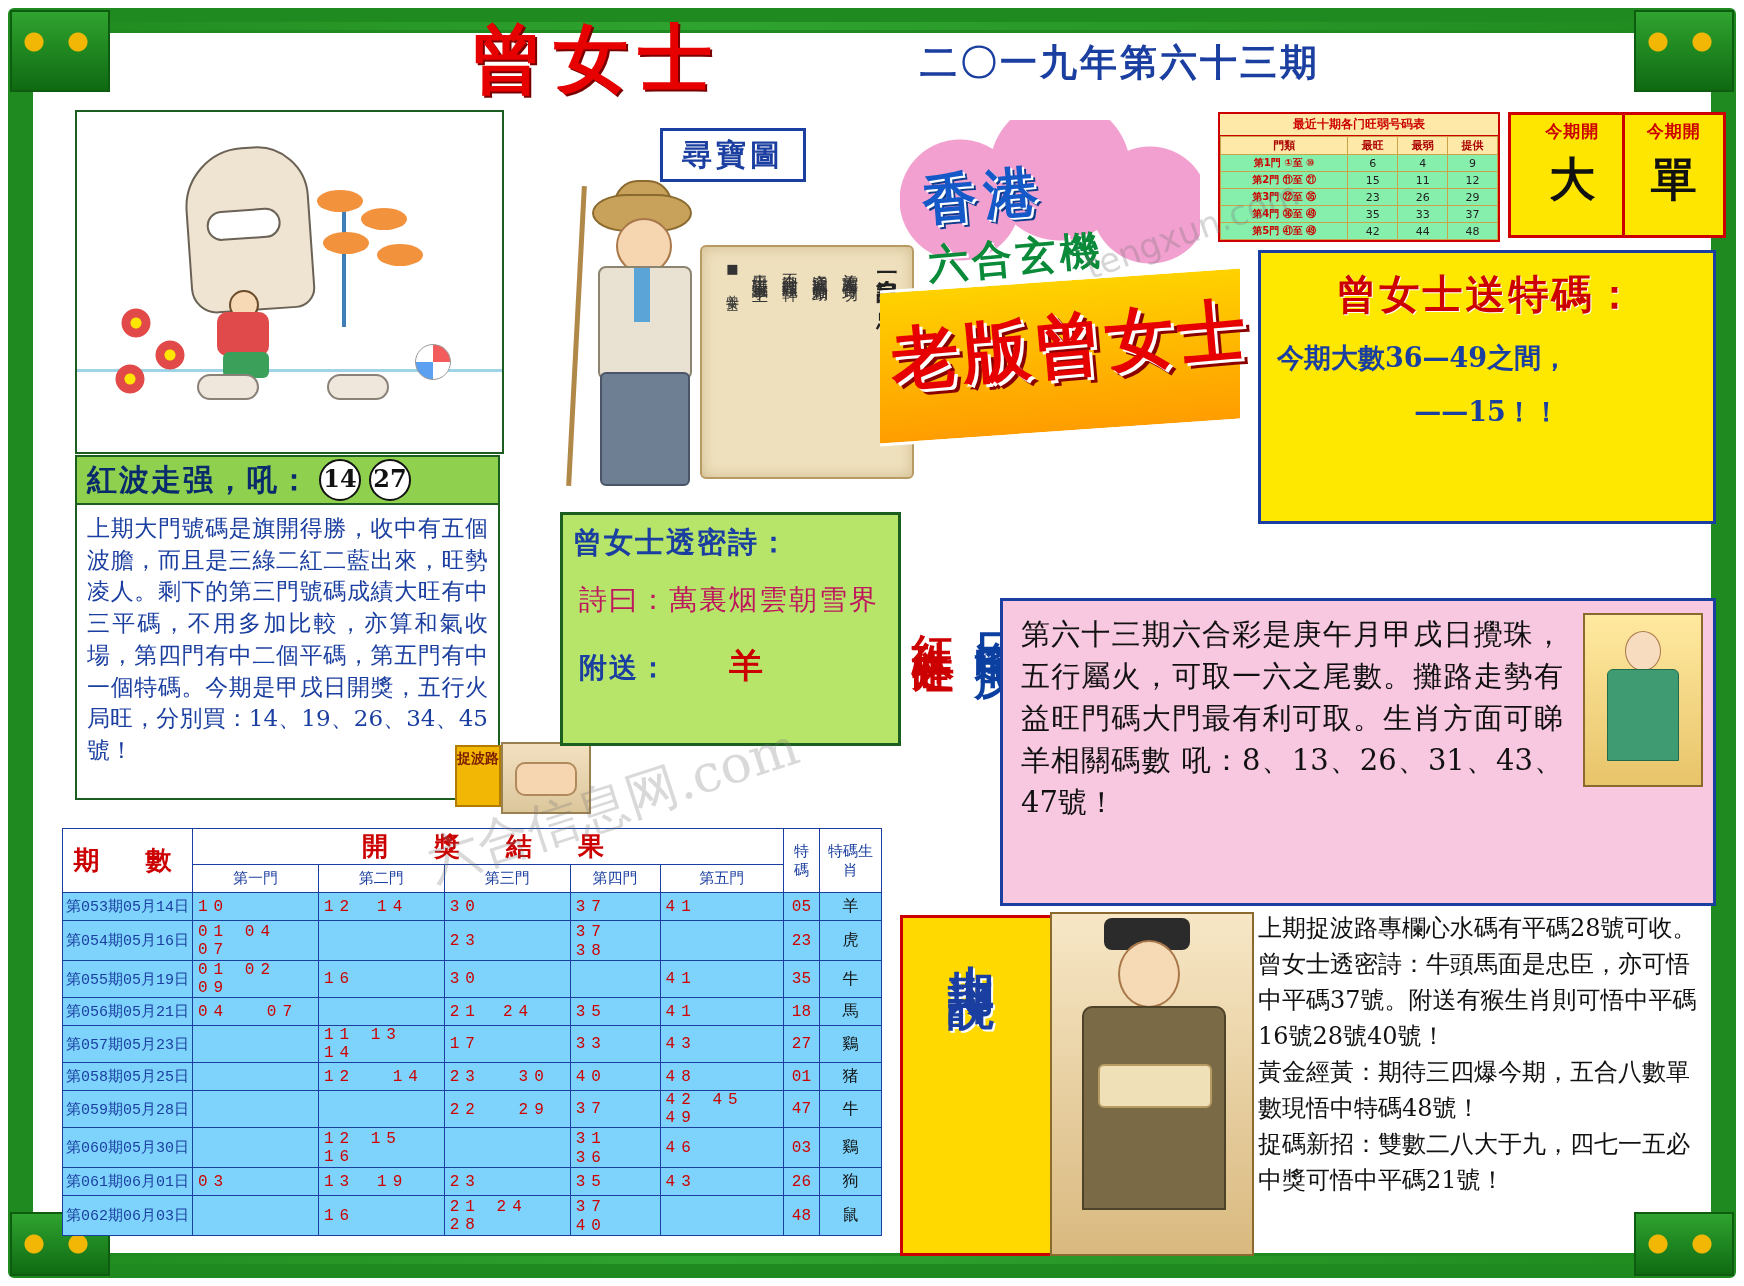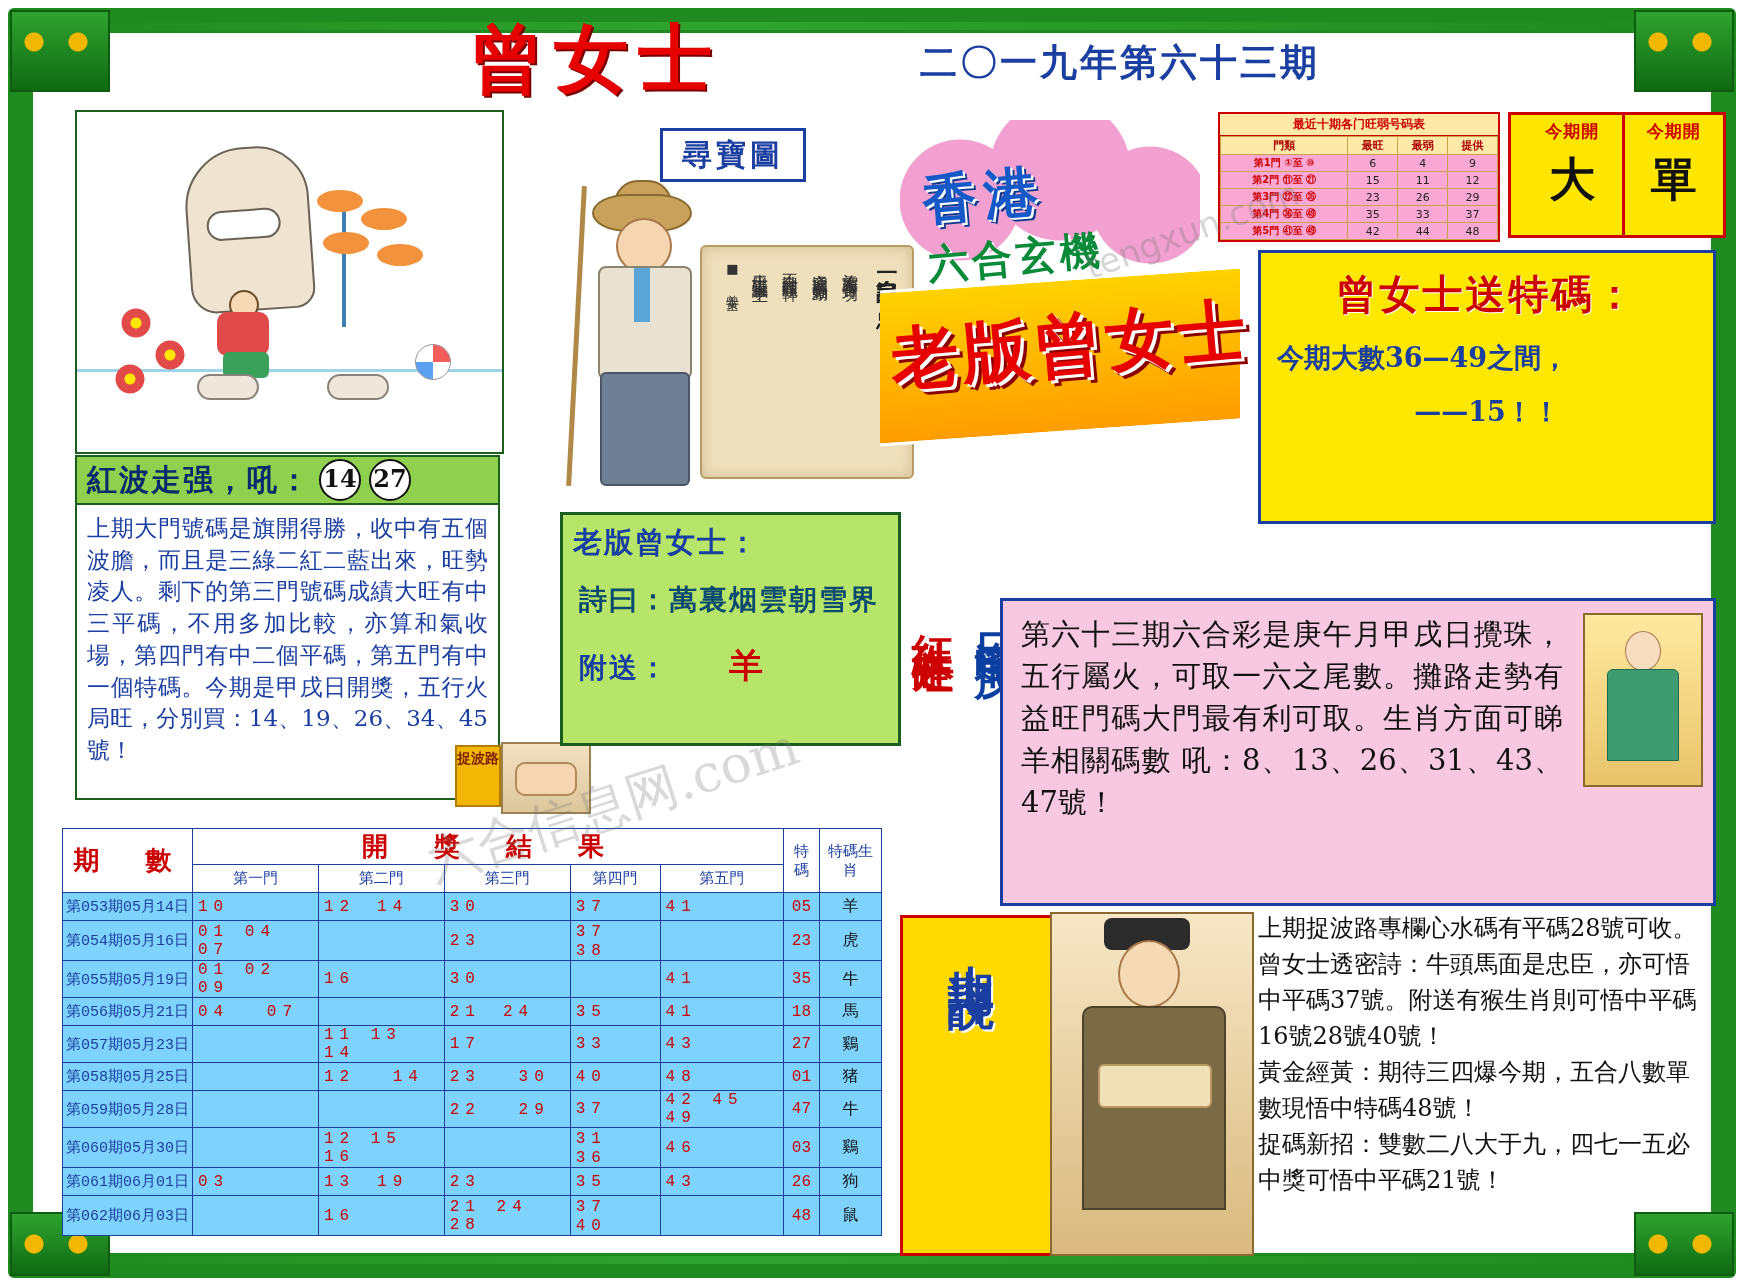--- a/index.html
+++ b/index.html
@@ -150,21 +150,21 @@
     position:absolute;left:10px;top:180px;width:360px;
     font-family:"DejaVu Serif","Liberation Serif",serif;
     font-size:68px;font-weight:bold;color:#e60000;letter-spacing:4px;
     text-shadow:3px 3px 0 #fff,6px 6px 0 #8a0000;
     transform:rotate(-5deg);
   }
 
   
   .tbl-weak{
     position:absolute;left:1218px;top:112px;width:278px;
-    border:2px solid #c00;background:#f9a8d4;
+    border:2px solid #c00;background:#86efac;
     font-size:11px;color:#222;border-collapse:collapse;
   }
   .tbl-weak .cap{
     background:#ffe9a8;color:#c00;font-weight:bold;text-align:center;
     font-size:12px;padding:2px 0;border-bottom:1px solid #c00;
   }
   .tbl-weak table{width:100%;border-collapse:collapse;}
   .tbl-weak th,.tbl-weak td{border:1px solid #c9a24a;text-align:center;padding:1px 2px;font-size:11px;}
   .tbl-weak th{background:#ffe9a8;color:#a00;}
   .tbl-weak td.lbl{color:#c00;font-weight:bold;white-space:nowrap;font-size:10px;}
@@ -236,22 +236,22 @@
   
   .poem{
     position:absolute;left:560px;top:512px;width:335px;height:228px;
     background:#b7e56a;border:3px solid #1b5e20;
   }
   .poem .h{
     font-family:"DejaVu Serif","Liberation Serif",serif;font-weight:bold;
     font-size:29px;color:#1b3fa0;padding:8px 0 0 10px;letter-spacing:2px;
   }
   .poem .l{
-    font-family:"DejaVu Serif","Liberation Serif",serif;font-weight:bold;
-    font-size:28px;color:#0c4a6e;padding:18px 0 0 16px;letter-spacing:2px;
+    font-family:"DejaVu Serif","Liberation Serif",serif;font-weight:normal;
+    font-size:28px;color:#be185d;padding:18px 0 0 16px;letter-spacing:2px;
   }
   .poem .g{
     font-family:"DejaVu Serif","Liberation Serif",serif;font-weight:bold;
     font-size:28px;color:#1b3fa0;padding:24px 0 0 16px;letter-spacing:2px;
   }
   .poem .g b{color:#c00;font-size:34px;margin-left:60px;}
 
   
   .vtitle{
     position:absolute;left:905px;top:600px;width:100px;height:300px;
@@ -463,21 +463,21 @@
   <div class="redwave">
     <span class="t">紅波走强，吼：</span>
     <span class="circnum">14</span>
     <span class="circnum">27</span>
   </div>
   <div class="redbody">上期大門號碼是旗開得勝，收中有五個波膽，而且是三綠二紅二藍出來，旺勢凌人。剩下的第三門號碼成績大旺有中三平碼，不用多加比較，亦算和氣收場，第四門有中二個平碼，第五門有中一個特碼。今期是甲戌日開獎，五行火局旺，分別買：14、19、26、34、45號！</div>
   <div class="catch-badge">捉波路</div>
   <div class="catch-img"></div>
 
   <div class="poem">
-    <div class="h">老版曾女士：</div>
+    <div class="h">曾女士透密詩：</div>
     <div class="l">詩曰：萬裏烟雲朝雪界</div>
     <div class="g">
       <span>附送：</span><b>羊</b>
     </div>
   </div>
 
   <div class="vtitle">
     <div class="col red">紅珠走旺</div>
     <div class="col blue">日逢甲戌</div>
   </div>

